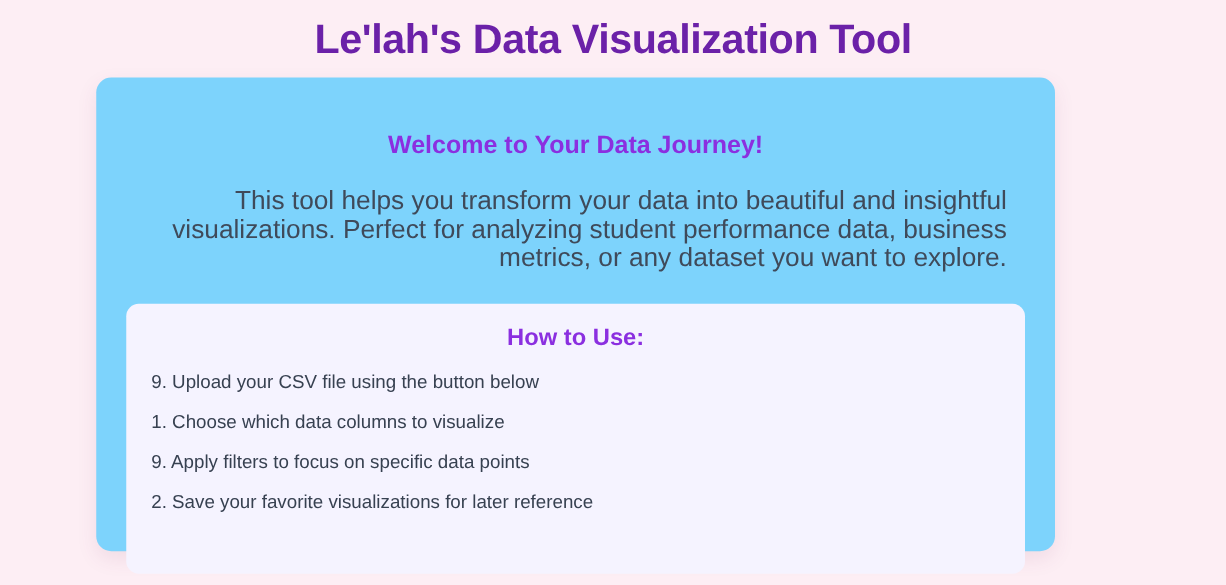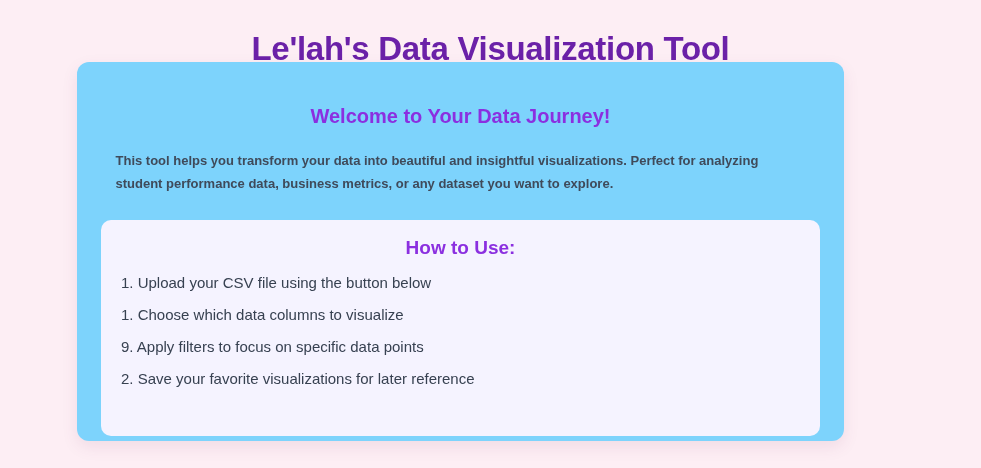--- a/index.html
+++ b/index.html
@@ -23,21 +23,21 @@
     position: relative;
   }
 
   .app-title {
     text-align: center;
     color: #6b21a8;
     font-size: 33px;
     font-weight: bold;
     letter-spacing: -0.3px;
     line-height: 1;
-    padding-top: 32px;
+    padding-top: 14px;
   }
 
   .card {
     position: absolute;
     left: 77px;
     top: 62px;
     width: 767px;
     height: 379px;
     background: #7dd3fc;
     border-radius: 12px;
@@ -48,28 +48,27 @@
   .welcome-heading {
     text-align: center;
     color: #8b2fe0;
     font-size: 20px;
     font-weight: bold;
     line-height: 1;
     margin-top: 20px;
   }
 
   .intro-text {
-    text-align: left;
+    text-align: right;
     color: #3f4a5a;
-    font-size: 13px;
+    font-size: 21px;
     line-height: 23px;
     margin: 0 auto;
     margin-top: 23px;
     max-width: 690px;
-    font-weight: bold;
   }
 
   .howto-box {
     background: #f5f3ff;
     border-radius: 10px;
     margin-top: 25px;
     padding: 18px 20px 20px 20px;
     height: 216px;
   }
 
@@ -107,21 +106,21 @@
 
     <h2 class="welcome-heading">Welcome to Your Data Journey!</h2>
 
     <p class="intro-text">This tool helps you transform your data into beautiful and insightful visualizations. Perfect for analyzing student performance data, business metrics, or any dataset you want to explore.</p>
 
     <div class="howto-box">
 
       <h3 class="howto-title">How to Use:</h3>
 
       <ol class="howto-list">
-        <li>1. Upload your CSV file using the button below</li>
+        <li>9. Upload your CSV file using the button below</li>
         <li>1. Choose which data columns to visualize</li>
         <li>9. Apply filters to focus on specific data points</li>
         <li>2. Save your favorite visualizations for later reference</li>
       </ol>
 
     </div>
   </div>
 </div>
 
 </body></html>

